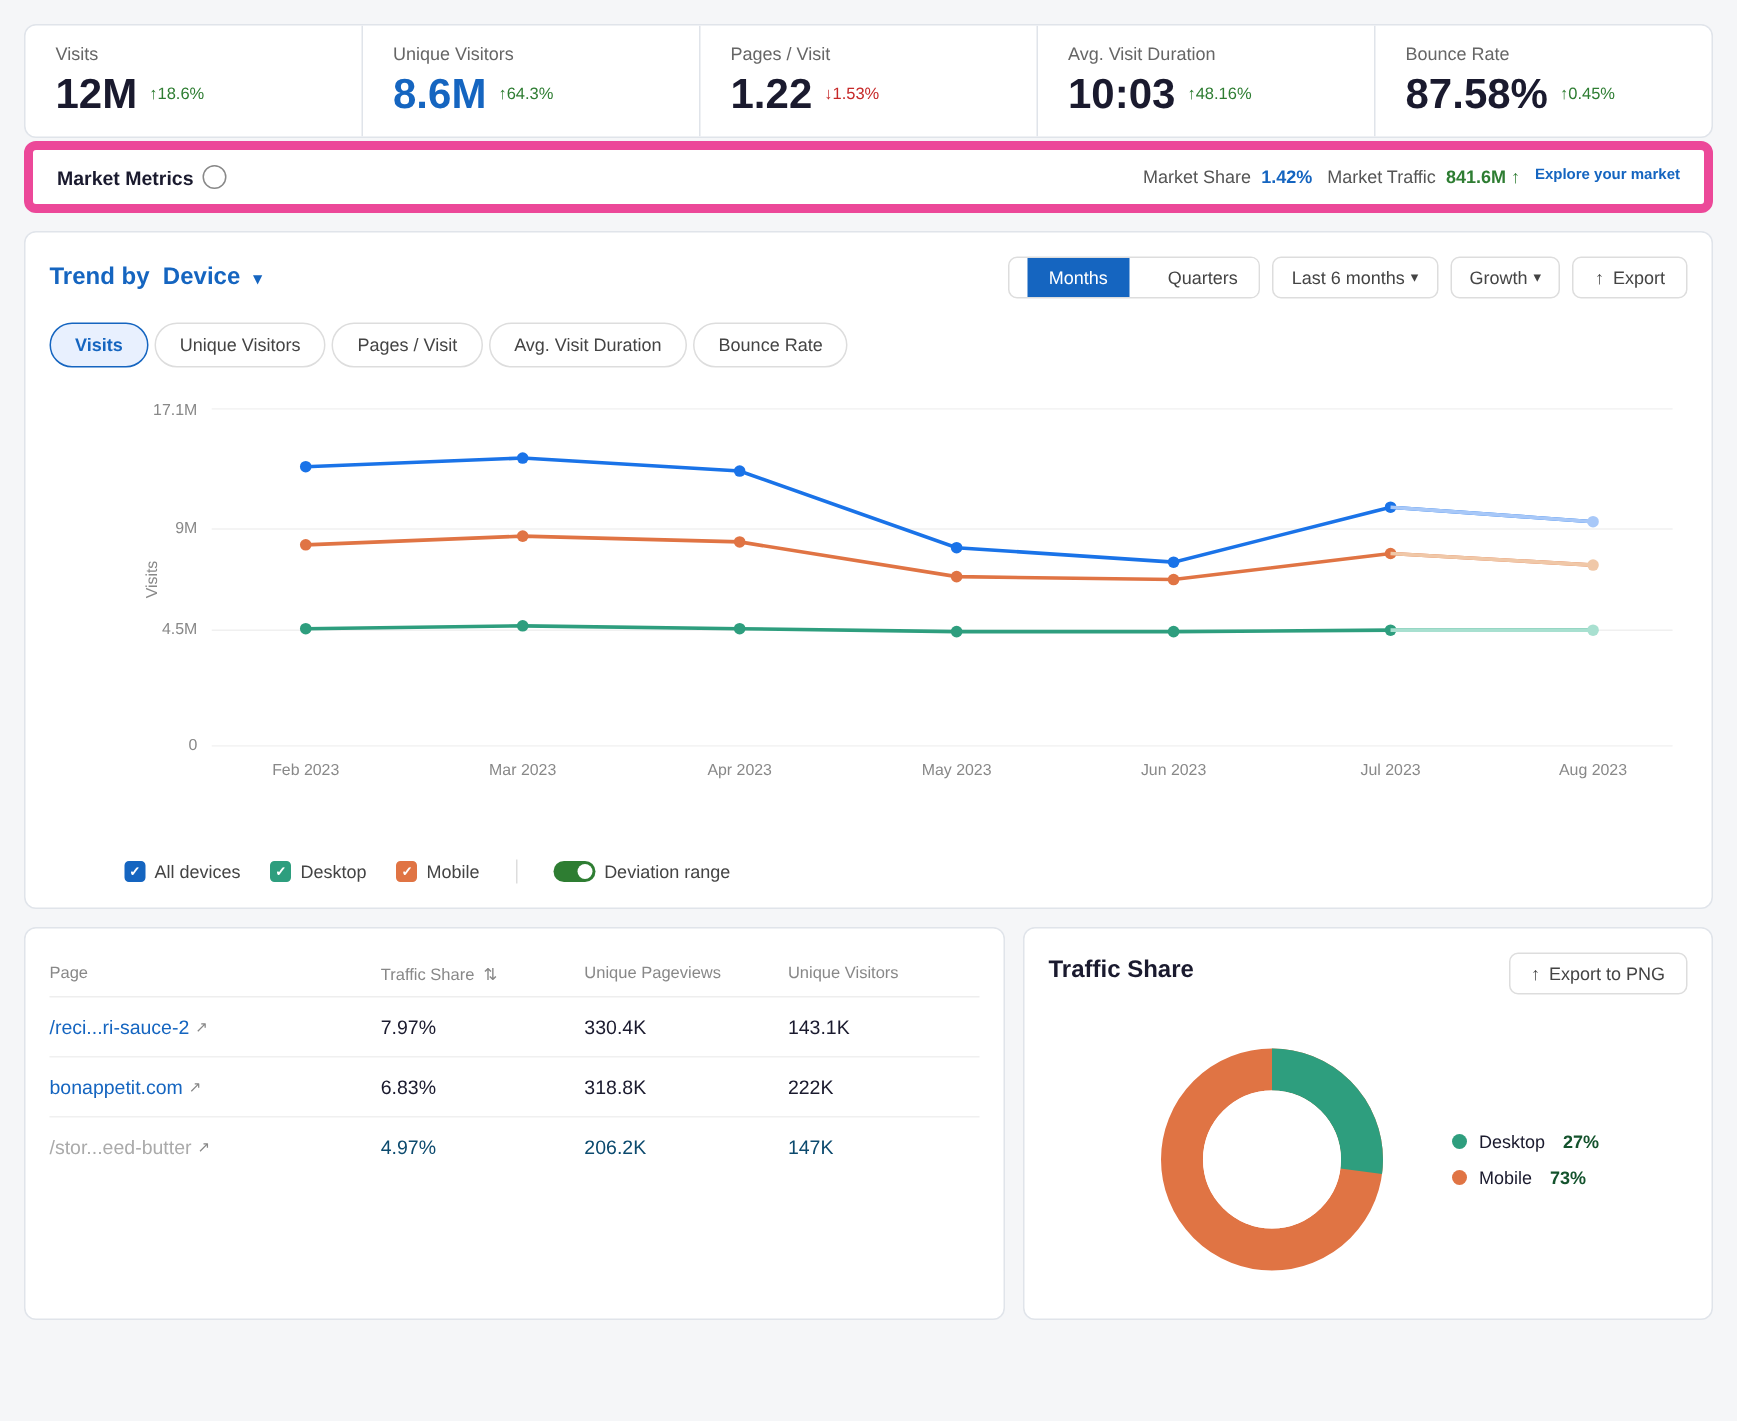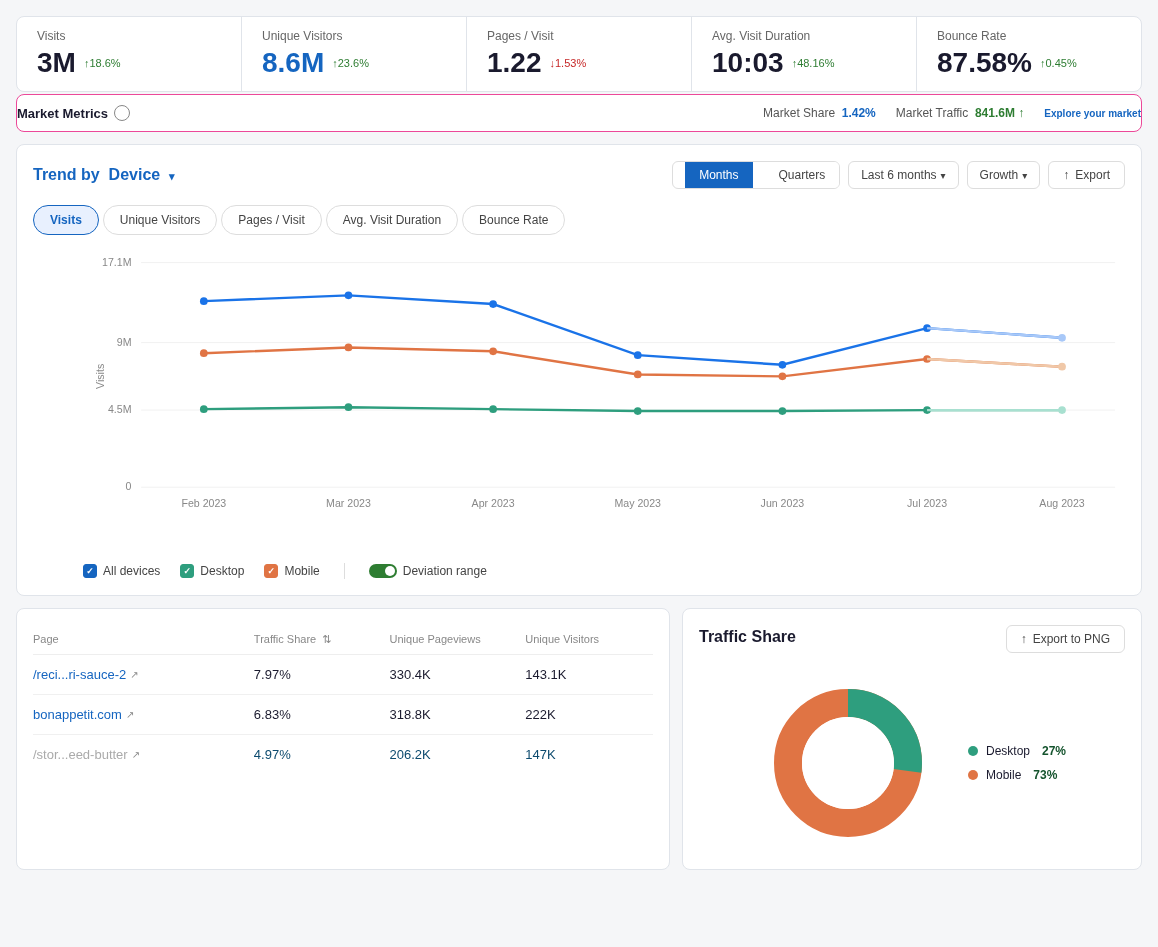--- a/index.html
+++ b/index.html
@@ -11,24 +11,24 @@
     .stat-item { flex: 1; padding: 12px 20px; border-right: 1px solid #e0e4ea; }
     .stat-item:last-child { border-right: none; }
     .stat-label { font-size: 12px; color: #666; margin-bottom: 4px; }
     .stat-value { font-size: 28px; font-weight: 700; color: #1a1a2e; display: flex; align-items: center; gap: 8px; }
     .stat-value.blue { color: #1565c0; }
     .stat-change { font-size: 11px; font-weight: 500; }
     .stat-change.up { color: #2e7d32; }
     .stat-change.down { color: #c62828; }
 
     
-    .market-bar { background: #fff; border: 1px solid #ec4899; border-radius: 8px; display: flex; align-items: center; padding: 10px 0; margin-bottom: 12px; justify-content: space-between; }
+    .market-bar { background: #fff; border: 6px solid #ec4899; border-radius: 8px; display: flex; align-items: center; padding: 10px 16px; margin-bottom: 12px; justify-content: space-between; }
     .market-left { display: flex; align-items: center; gap: 6px; font-size: 13px; font-weight: 600; color: #1a1a2e; }
     .globe-icon { width: 16px; height: 16px; border-radius: 50%; border: 1.5px solid #888; display: inline-block; position: relative; }
-    .market-right { display: flex; align-items: center; gap: 20px; }
+    .market-right { display: flex; align-items: flex-start; gap: 10px; }
     .market-metric { font-size: 12px; color: #555; }
     .market-metric span.val { font-weight: 600; color: #1565c0; }
     .market-metric span.green-val { font-weight: 600; color: #2e7d32; }
     .explore-btn { color: #1565c0; font-weight: 600; font-size: 10px; cursor: pointer; text-decoration: none; }
 
     
     .trend-section { background: #fff; border: 1px solid #e0e4ea; border-radius: 8px; padding: 16px; margin-bottom: 12px; }
     .trend-header { display: flex; align-items: center; justify-content: space-between; margin-bottom: 16px; }
     .trend-title { font-size: 16px; font-weight: 700; color: #1a1a2e; }
     .trend-title span { color: #1565c0; cursor: pointer; }
@@ -88,29 +88,29 @@
   </style>
 </head>
 <body>
 
 <div class="container">
 
   <div class="stats-bar">
     <div class="stat-item">
       <div class="stat-label">Visits</div>
       <div class="stat-value">
-        <span>3M</span>
+        <span>12M</span>
         <span class="stat-change up">↑18.6%</span>
       </div>
     </div>
     <div class="stat-item">
       <div class="stat-label">Unique Visitors</div>
       <div class="stat-value blue">
         <span>8.6M</span>
-        <span class="stat-change up">↑23.6%</span>
+        <span class="stat-change up">↑64.3%</span>
       </div>
     </div>
     <div class="stat-item">
       <div class="stat-label">Pages / Visit</div>
       <div class="stat-value">
         <span>1.22</span>
         <span class="stat-change down">↓1.53%</span>
       </div>
     </div>
     <div class="stat-item">

